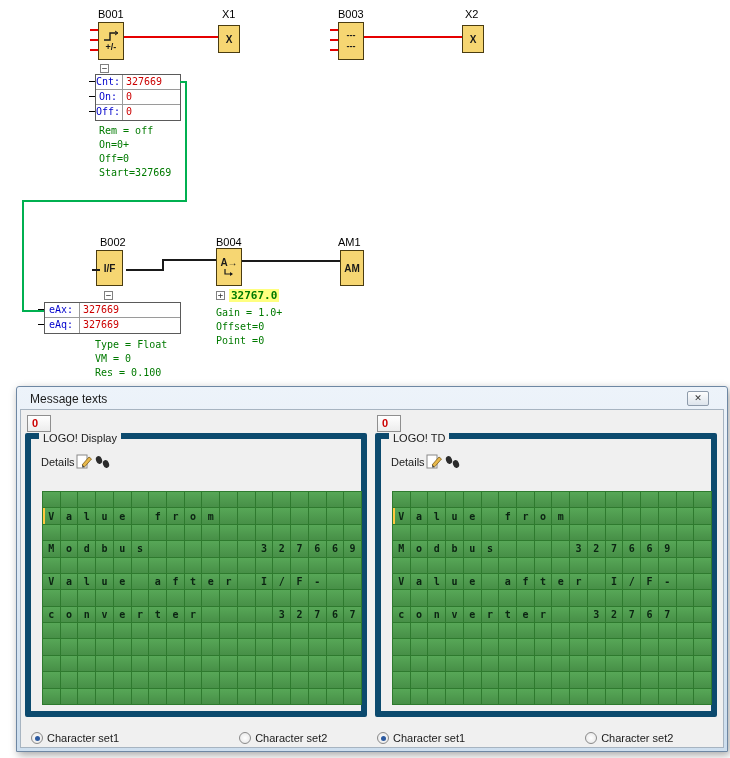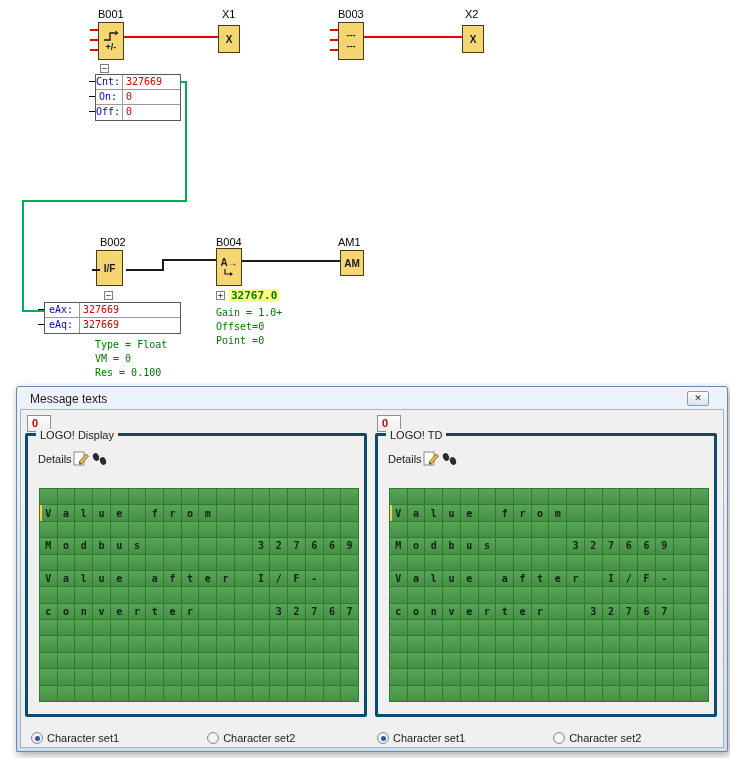--- a/index.html
+++ b/index.html
@@ -37,32 +37,32 @@
           border:1px solid #6e87a3;border-radius:3px 3px 0 0;
           background:linear-gradient(#edf3fa,#cddeee);box-shadow:2px 3px 9px rgba(0,0,0,.35)}
   .title{position:absolute;left:13px;top:5px;font-size:12px;color:#1a1a1a}
   .close-btn{position:absolute;right:18px;top:4px;width:22px;height:15px;
              background:linear-gradient(#fdfdfd,#dde4ec);border:1px solid #8e9bab;border-radius:2px;
              font-size:9px;line-height:13px;text-align:center;color:#333;cursor:default}
   .dlg-content{position:absolute;left:3px;right:3px;top:22px;bottom:3px;background:#f0f0f0;border:1px solid #a7b4c1}
   .msg-tab{position:absolute;top:5px;width:24px;height:17px;background:linear-gradient(#fff,#ececec);
            border:1px solid #8f8f8f;font-size:11px;font-weight:bold;color:var(--tab-red);
            padding-left:4px;line-height:15px}
-  .groupbox{position:absolute;top:23px;width:342px;height:284px;border:3px solid #0c4a6e;border-radius:2px}
+  .groupbox{position:absolute;top:23px;width:342px;height:284px;border:6px solid #0c4a6e;border-radius:2px}
   .group-legend{position:absolute;left:8px;top:-7px;background:#f0f0f0;padding:0 4px;font-size:11px;color:#1a1a1a}
   .details-row{position:absolute;left:10px;top:14px;height:18px;display:flex;align-items:center;gap:1px}
   .details-label{font-size:11px;color:#1a1a1a}
   .mini-icon{width:17px;height:16px;display:inline-block}
   .lcd{position:absolute;left:11px;top:52px;width:320px;height:214px;display:grid;gap:1px;
        background:var(--lcd-line);border:1px solid var(--lcd-line)}
   .lcd-cell{background:linear-gradient(var(--lcd-cell),var(--lcd-cell-dark));
             display:flex;align-items:center;justify-content:center;
             font-family:"DejaVu Sans Mono",monospace;font-size:10px;font-weight:bold;color:#0b2412}
   .lcd-cell.cursor{box-shadow:inset 2px 0 0 #ffc83d}
-  .radios{position:absolute;top:322px;display:flex;gap:88px}
+  .radios{position:absolute;top:322px;display:flex;gap:120px}
   .radio{display:flex;align-items:center;gap:4px}
   .radio-circle{width:12px;height:12px;border-radius:50%;border:1px solid #8a8a8a;
                 background:radial-gradient(#fff,#e4e4e4);position:relative}
   .radio-circle.sel::after{content:"";position:absolute;left:3px;top:3px;width:5px;height:5px;
                 border-radius:50%;background:var(--radio-dot)}
   .radio-label{font-size:11px;color:#1a1a1a}
 </style>
 </head>
 <body>
 
@@ -112,20 +112,21 @@
         <span class="pbox-value">0</span>
       </div>
       <div class="pbox-row">
         <span class="pbox-label">Off:</span>
         <span class="pbox-value">0</span>
       </div>
     </div>
   <div class="tick" style="left:89px;top:81px"></div>
   <div class="tick" style="left:89px;top:96px"></div>
   <div class="tick" style="left:89px;top:111px"></div>
+  <div class="notes" style="left:99px;top:124px"><div>Rem = off</div><div>On=0+</div><div>Off=0</div><div>Start=327669</div></div>
 
 
   <div class="wire green" style="left:180px;top:81px;width:7px;height:2px"></div>
   <div class="wire green" style="left:185px;top:81px;width:2px;height:121px"></div>
   <div class="wire green" style="left:22px;top:200px;width:165px;height:2px"></div>
   <div class="wire green" style="left:22px;top:200px;width:2px;height:112px"></div>
   <div class="wire green" style="left:22px;top:310px;width:22px;height:2px"></div>
 
   <div class="blk-label" style="left:100px;top:236px">B002</div>
   <div class="block" style="left:96px;top:250px;width:27px;height:36px">
@@ -142,21 +143,21 @@
     <span>A→</span>
     <svg width="12" height="9" viewBox="0 0 12 9">
       <path d="M2 1 V6 H9" fill="none" stroke="#1a1a1a" stroke-width="1.2"></path>
       <path d="M7 4 L10 6 L7 8 Z" fill="#1a1a1a"></path>
     </svg>
   </div>
 
   <div class="wire black" style="left:242px;top:260px;width:98px;height:2px"></div>
 
   <div class="blk-label" style="left:338px;top:236px">AM1</div>
-  <div class="block" style="left:340px;top:250px;width:24px;height:26px">
+  <div class="block" style="left:340px;top:250px;width:24px;height:36px">
     <span>AM</span>
   </div>
 
   <div class="expander" style="left:216px;top:291px">+</div>
   <div class="hl-value" style="left:229px;top:289px">32767.0</div>
   <div class="notes" style="left:216px;top:306px"><div>Gain = 1.0+</div><div>Offset=0</div><div>Point =0</div></div>
 
   <div class="expander" style="left:104px;top:291px">−</div>
   <div class="pbox wide" style="left:44px;top:302px;width:137px">
       <div class="pbox-row">

